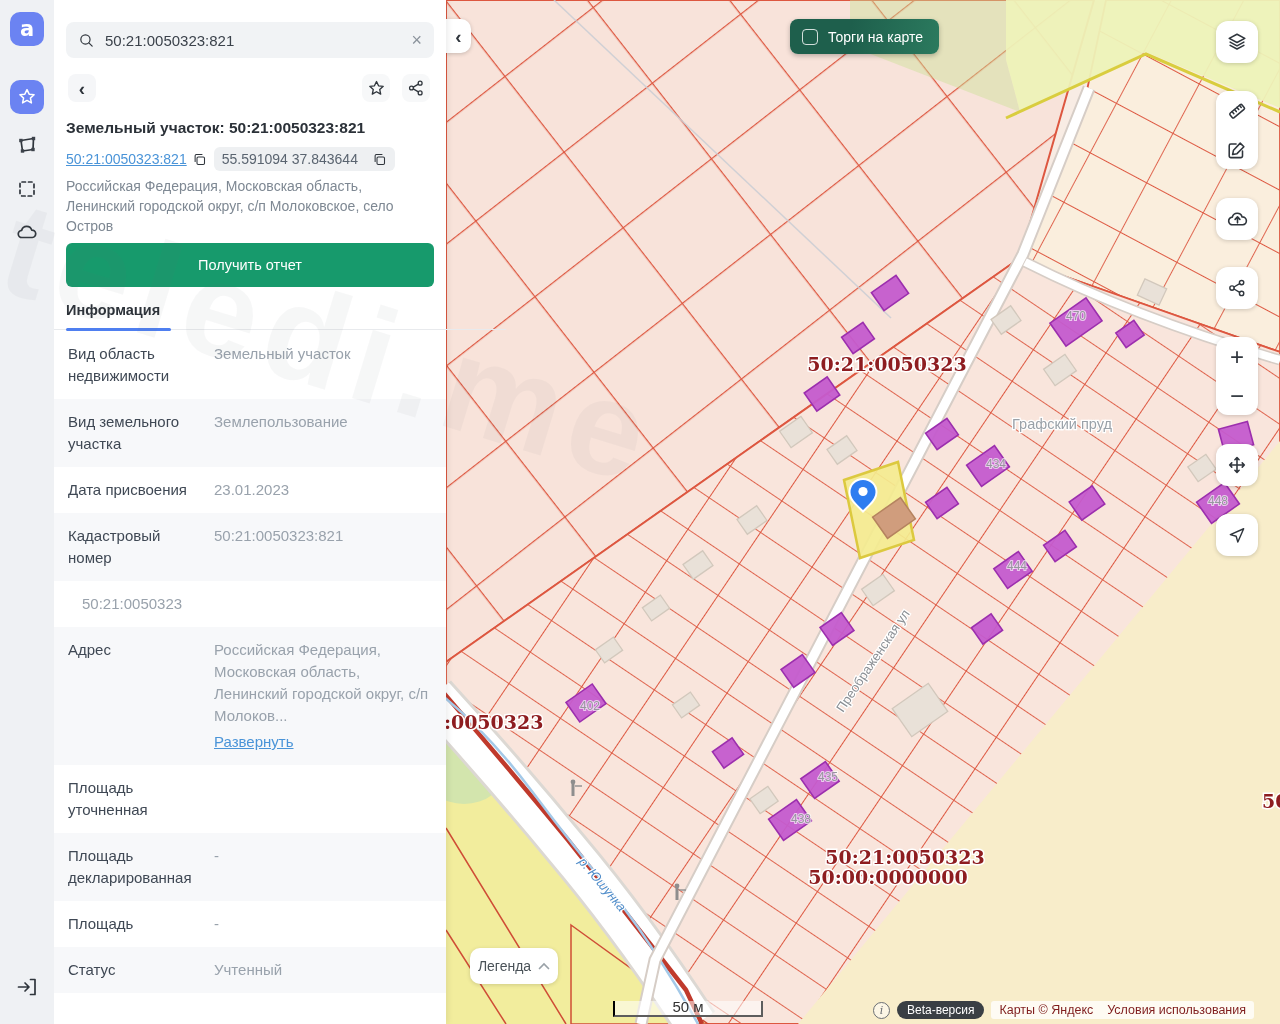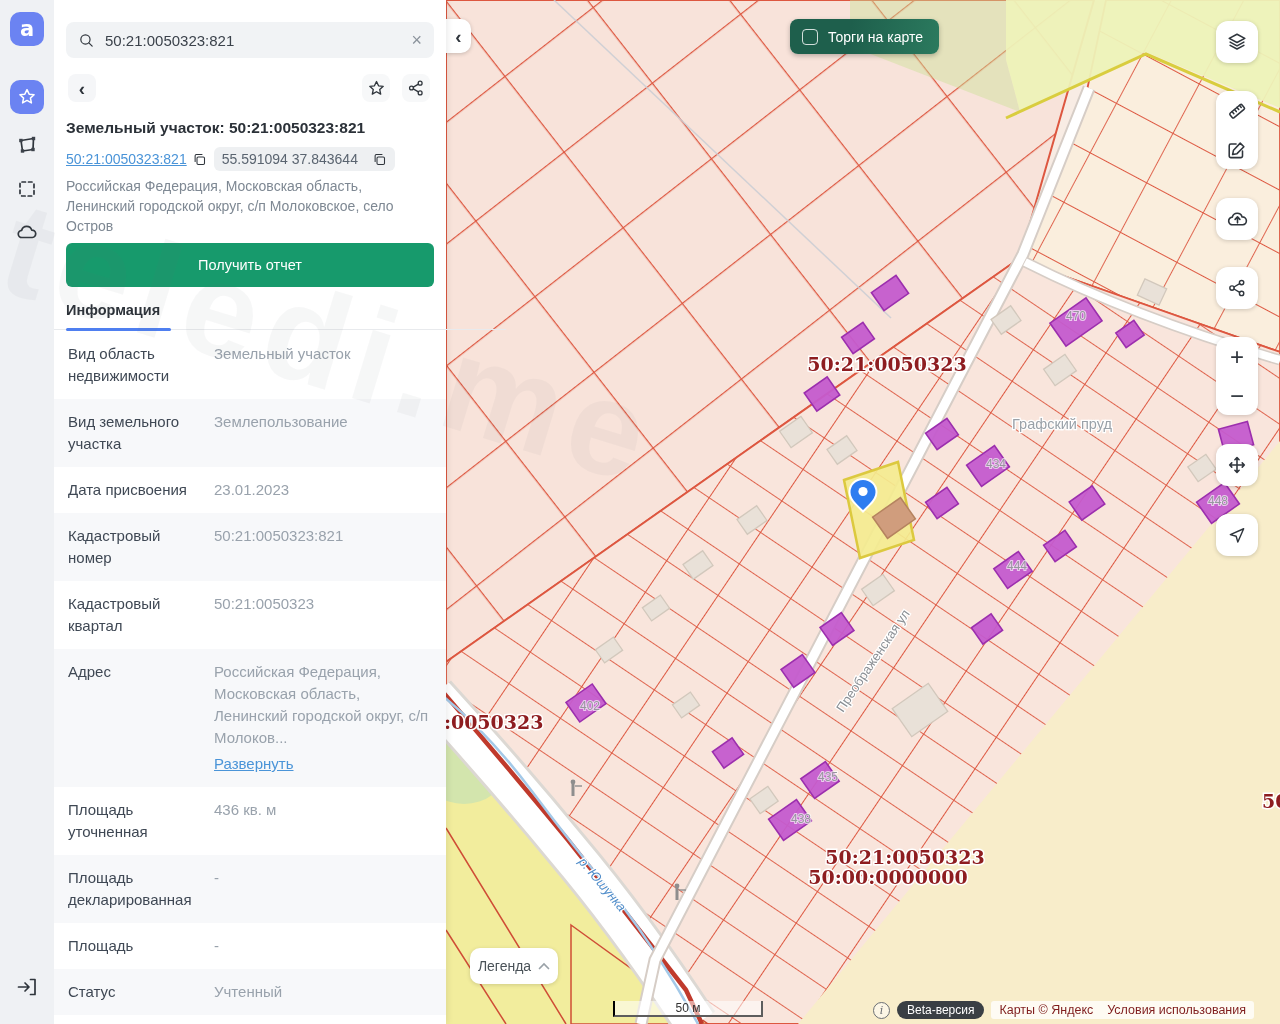--- a/index.html
+++ b/index.html
@@ -45,21 +45,21 @@
   .auction-toggle { position:absolute; left:344px; top:19px; height:35px; padding:0 16px 0 12px; border-radius:8px; background:linear-gradient(100deg,#1e5f4c 40%,#2b7a5e); box-shadow:0 2px 5px rgba(0,0,0,.25); display:flex; align-items:center; gap:10px; z-index:21; }
   .auction-toggle .cb { width:16px; height:16px; border:1.5px solid rgba(255,255,255,.8); border-radius:4px; }
   .auction-toggle .lbl { color:#fff; font-size:14px; }
   .tools { position:absolute; right:22px; top:0; width:42px; z-index:21; }
   .tool { position:absolute; right:0; width:42px; background:#fff; border-radius:12px; box-shadow:0 1px 4px rgba(0,0,0,.18); display:flex; flex-direction:column; align-items:center; justify-content:center; color:#2f353c; }
   .tool.single { height:42px; }
   .tool.double { height:78px; }
   .tool .half { height:39px; display:flex; align-items:center; justify-content:center; width:100%; }
   .zoom-txt { font-size:24px; color:#2f353c; line-height:1; font-weight:400; }
   .legend-btn { position:absolute; left:24px; top:948px; width:88px; height:36px; background:#fff; border-radius:10px; box-shadow:0 1px 4px rgba(0,0,0,.15); display:flex; align-items:center; justify-content:center; gap:7px; color:#4a5258; font-size:14px; z-index:21; }
-  .scalebar { position:absolute; left:167px; top:1001px; width:150px; height:16px; background:rgba(255,255,255,.55); border-left:2px solid #000000; border-right:2px solid #5d5d5d; border-bottom:2px solid #5d5d5d; display:flex; align-items:flex-start; justify-content:center; font-size:12px; color:#333; z-index:21; }
+  .scalebar { position:absolute; left:167px; top:1001px; width:150px; height:16px; background:rgba(255,255,255,.55); border-left:2px solid #000000; border-right:2px solid #5d5d5d; border-bottom:2px solid #5d5d5d; display:flex; align-items:flex-end; justify-content:center; font-size:15px; color:#333; z-index:21; }
   .attrib { position:absolute; right:26px; bottom:5px; display:flex; align-items:center; gap:7px; z-index:21; }
   .info-circ { width:17px; height:17px; border-radius:50%; border:1.5px solid #6b6f74; color:#6b6f74; font-size:11px; display:flex; align-items:center; justify-content:center; font-family:"DejaVu Serif", serif; font-style:italic; background:rgba(255,255,255,.5); }
   .beta-pill { background:#3a3f44; color:#fff; font-size:12px; border-radius:9px; padding:2px 10px; }
   .ya-strip { background:rgba(255,255,255,.78); border-radius:3px; padding:2px 8px; display:flex; gap:14px; font-size:12.5px; color:#7f1d1d; }
 
   .watermark { position:absolute; left:30px; top:170px; z-index:40; pointer-events:none; font-size:135px; font-weight:bold; letter-spacing:10px; color:#6a7076; opacity:.05; transform:rotate(17deg); transform-origin:left top; white-space:nowrap; }
 
   svg .ico { stroke:#2f353c; stroke-width:1.7; fill:none; stroke-linecap:round; stroke-linejoin:round; }
 </style>
 </head>
@@ -170,32 +170,30 @@
         </div>
       <div class="irow">
           <div class="l">Дата присвоения</div>
           <div class="v">23.01.2023</div>
         </div>
       <div class="irow alt">
           <div class="l">Кадастровый номер</div>
           <div class="v">50:21:0050323:821</div>
         </div>
       <div class="irow">
-          <div class="l">Кадастровый квартал</div>
           <div class="v">50:21:0050323</div>
         </div>
       <div class="irow alt">
         <div class="l">Адрес</div>
         <div class="v"><span>Российская Федерация, Московская область, Ленинский городской округ, с/п Молоков...</span><br>
           <a class="expand-link" href="#">Развернуть</a>
         </div>
       </div>
       <div class="irow">
           <div class="l">Площадь уточненная</div>
-          <div class="v">436 кв. м</div>
         </div>
       <div class="irow alt">
           <div class="l">Площадь декларированная</div>
           <div class="v">-</div>
         </div>
       <div class="irow">
           <div class="l">Площадь</div>
           <div class="v">-</div>
         </div>
       <div class="irow alt">

